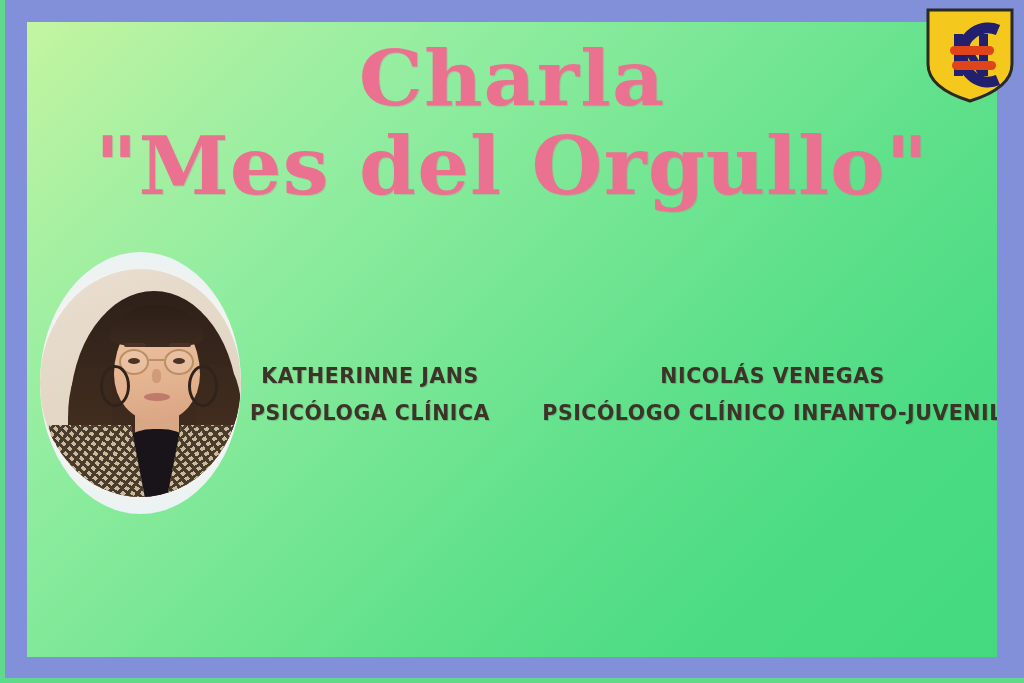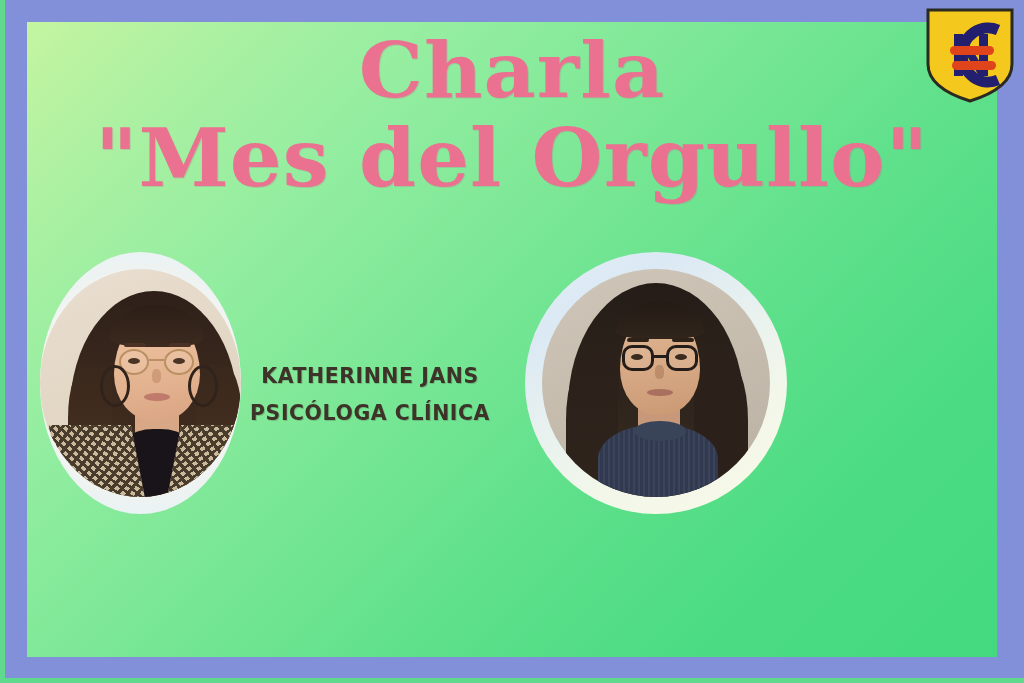--- a/index.html
+++ b/index.html
@@ -50,21 +50,21 @@
                 #5fe08b 63%,
                 #4cdc83 80%,
                 #44d97f 100%);
     overflow: hidden;
   }
 
   
   .title-block {
     position: absolute;
     left: 0;
-    top: 10px;
+    top: 18px;
     width: 970px;
     text-align: center;
     pointer-events: none;
   }
   .title-main,
   .title-sub {
     font-family: "DejaVu Serif", "Liberation Serif", serif;
     font-weight: 700;
     color: #ea7290;
     letter-spacing: 1px;
@@ -303,20 +303,24 @@
 
             <div class="ph torso" style="left:56px;top:156px;width:120px;height:74px;
                         background-color:#30394f;
                         background-image:repeating-linear-gradient(90deg,
                             rgba(255,255,255,0.055) 0 2px, transparent 2px 5px);"></div>
             <div class="ph" style="left:92px;top:152px;width:52px;height:20px;border-radius:50%;
                         background:#3a4458;"></div>
           </div>
         </div>
 
+        <div class="caption">
+          <div class="cap-name">NICOLÁS VENEGAS</div>
+          <div class="cap-role">PSICÓLOGO CLÍNICO INFANTO-JUVENIL</div>
+        </div>
       </div>
 
     </div>
   </div>
 
   <div class="logo">
     <svg viewBox="0 0 92 98" width="92" height="98" aria-hidden="true">
 
       <path d="M4 4 H88 V58 Q88 82 46 95 Q4 82 4 58 Z" fill="#f5c81e" stroke="#2a2a20" stroke-width="3"></path>
 

